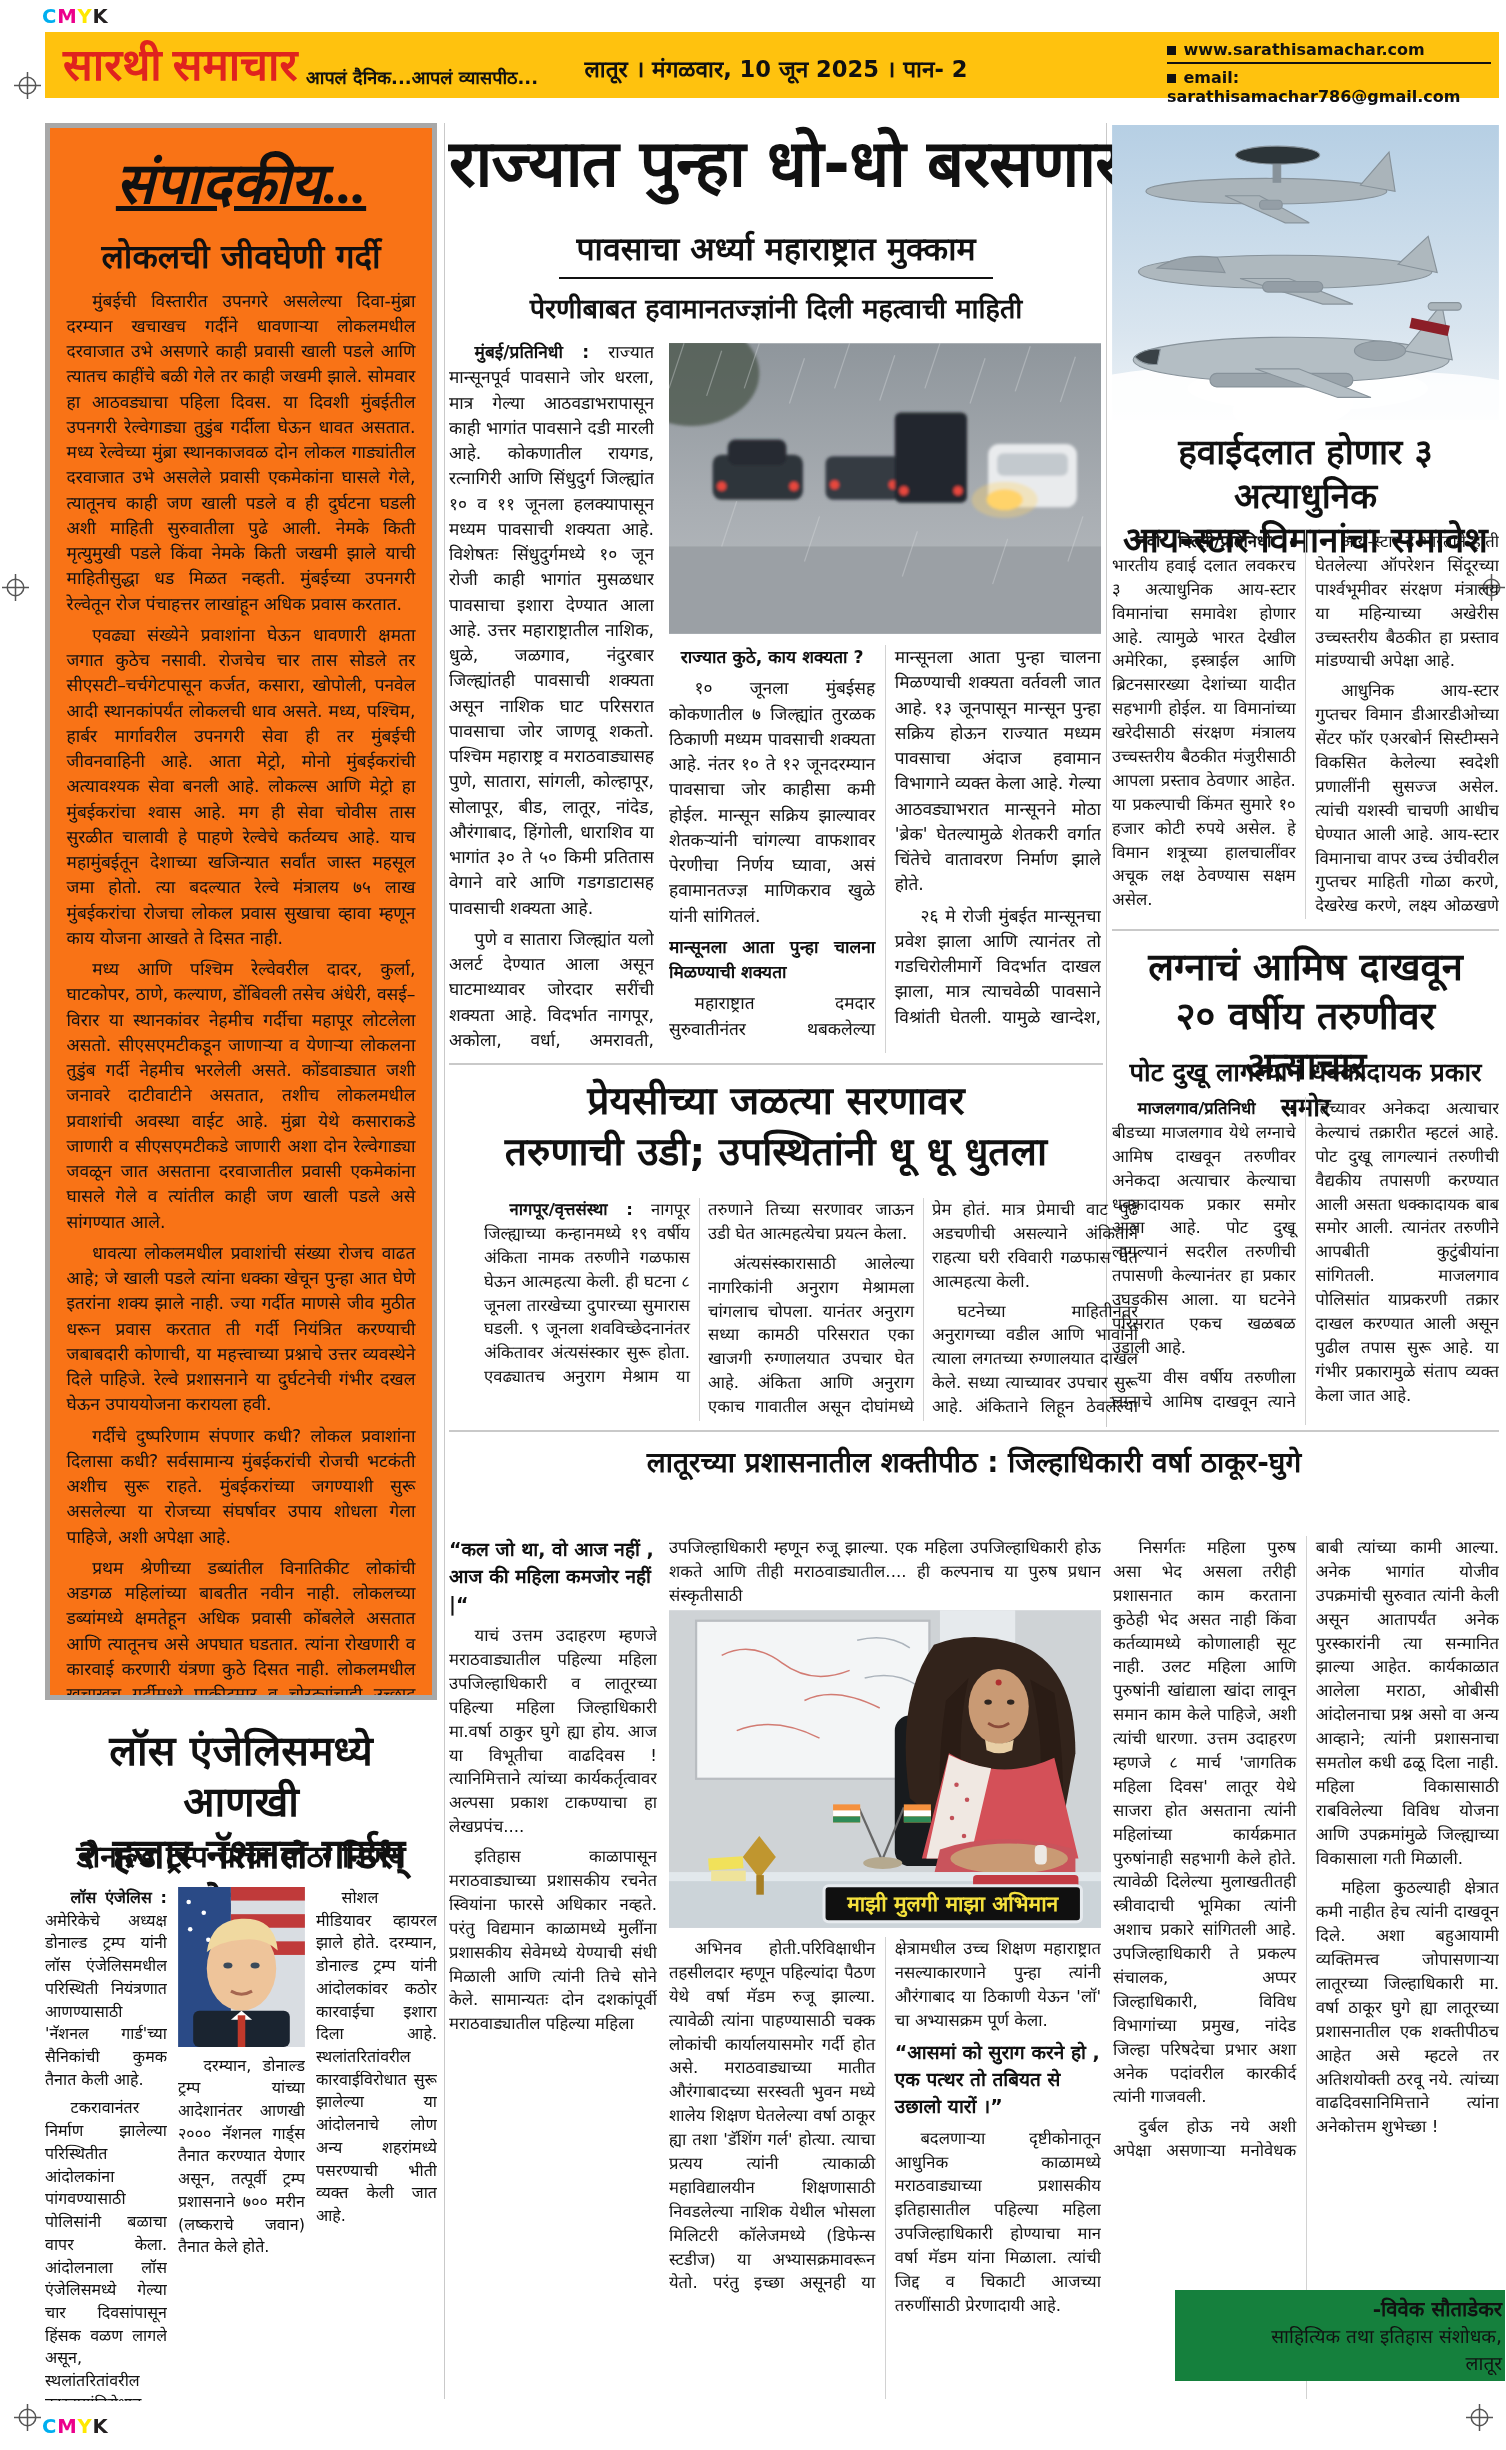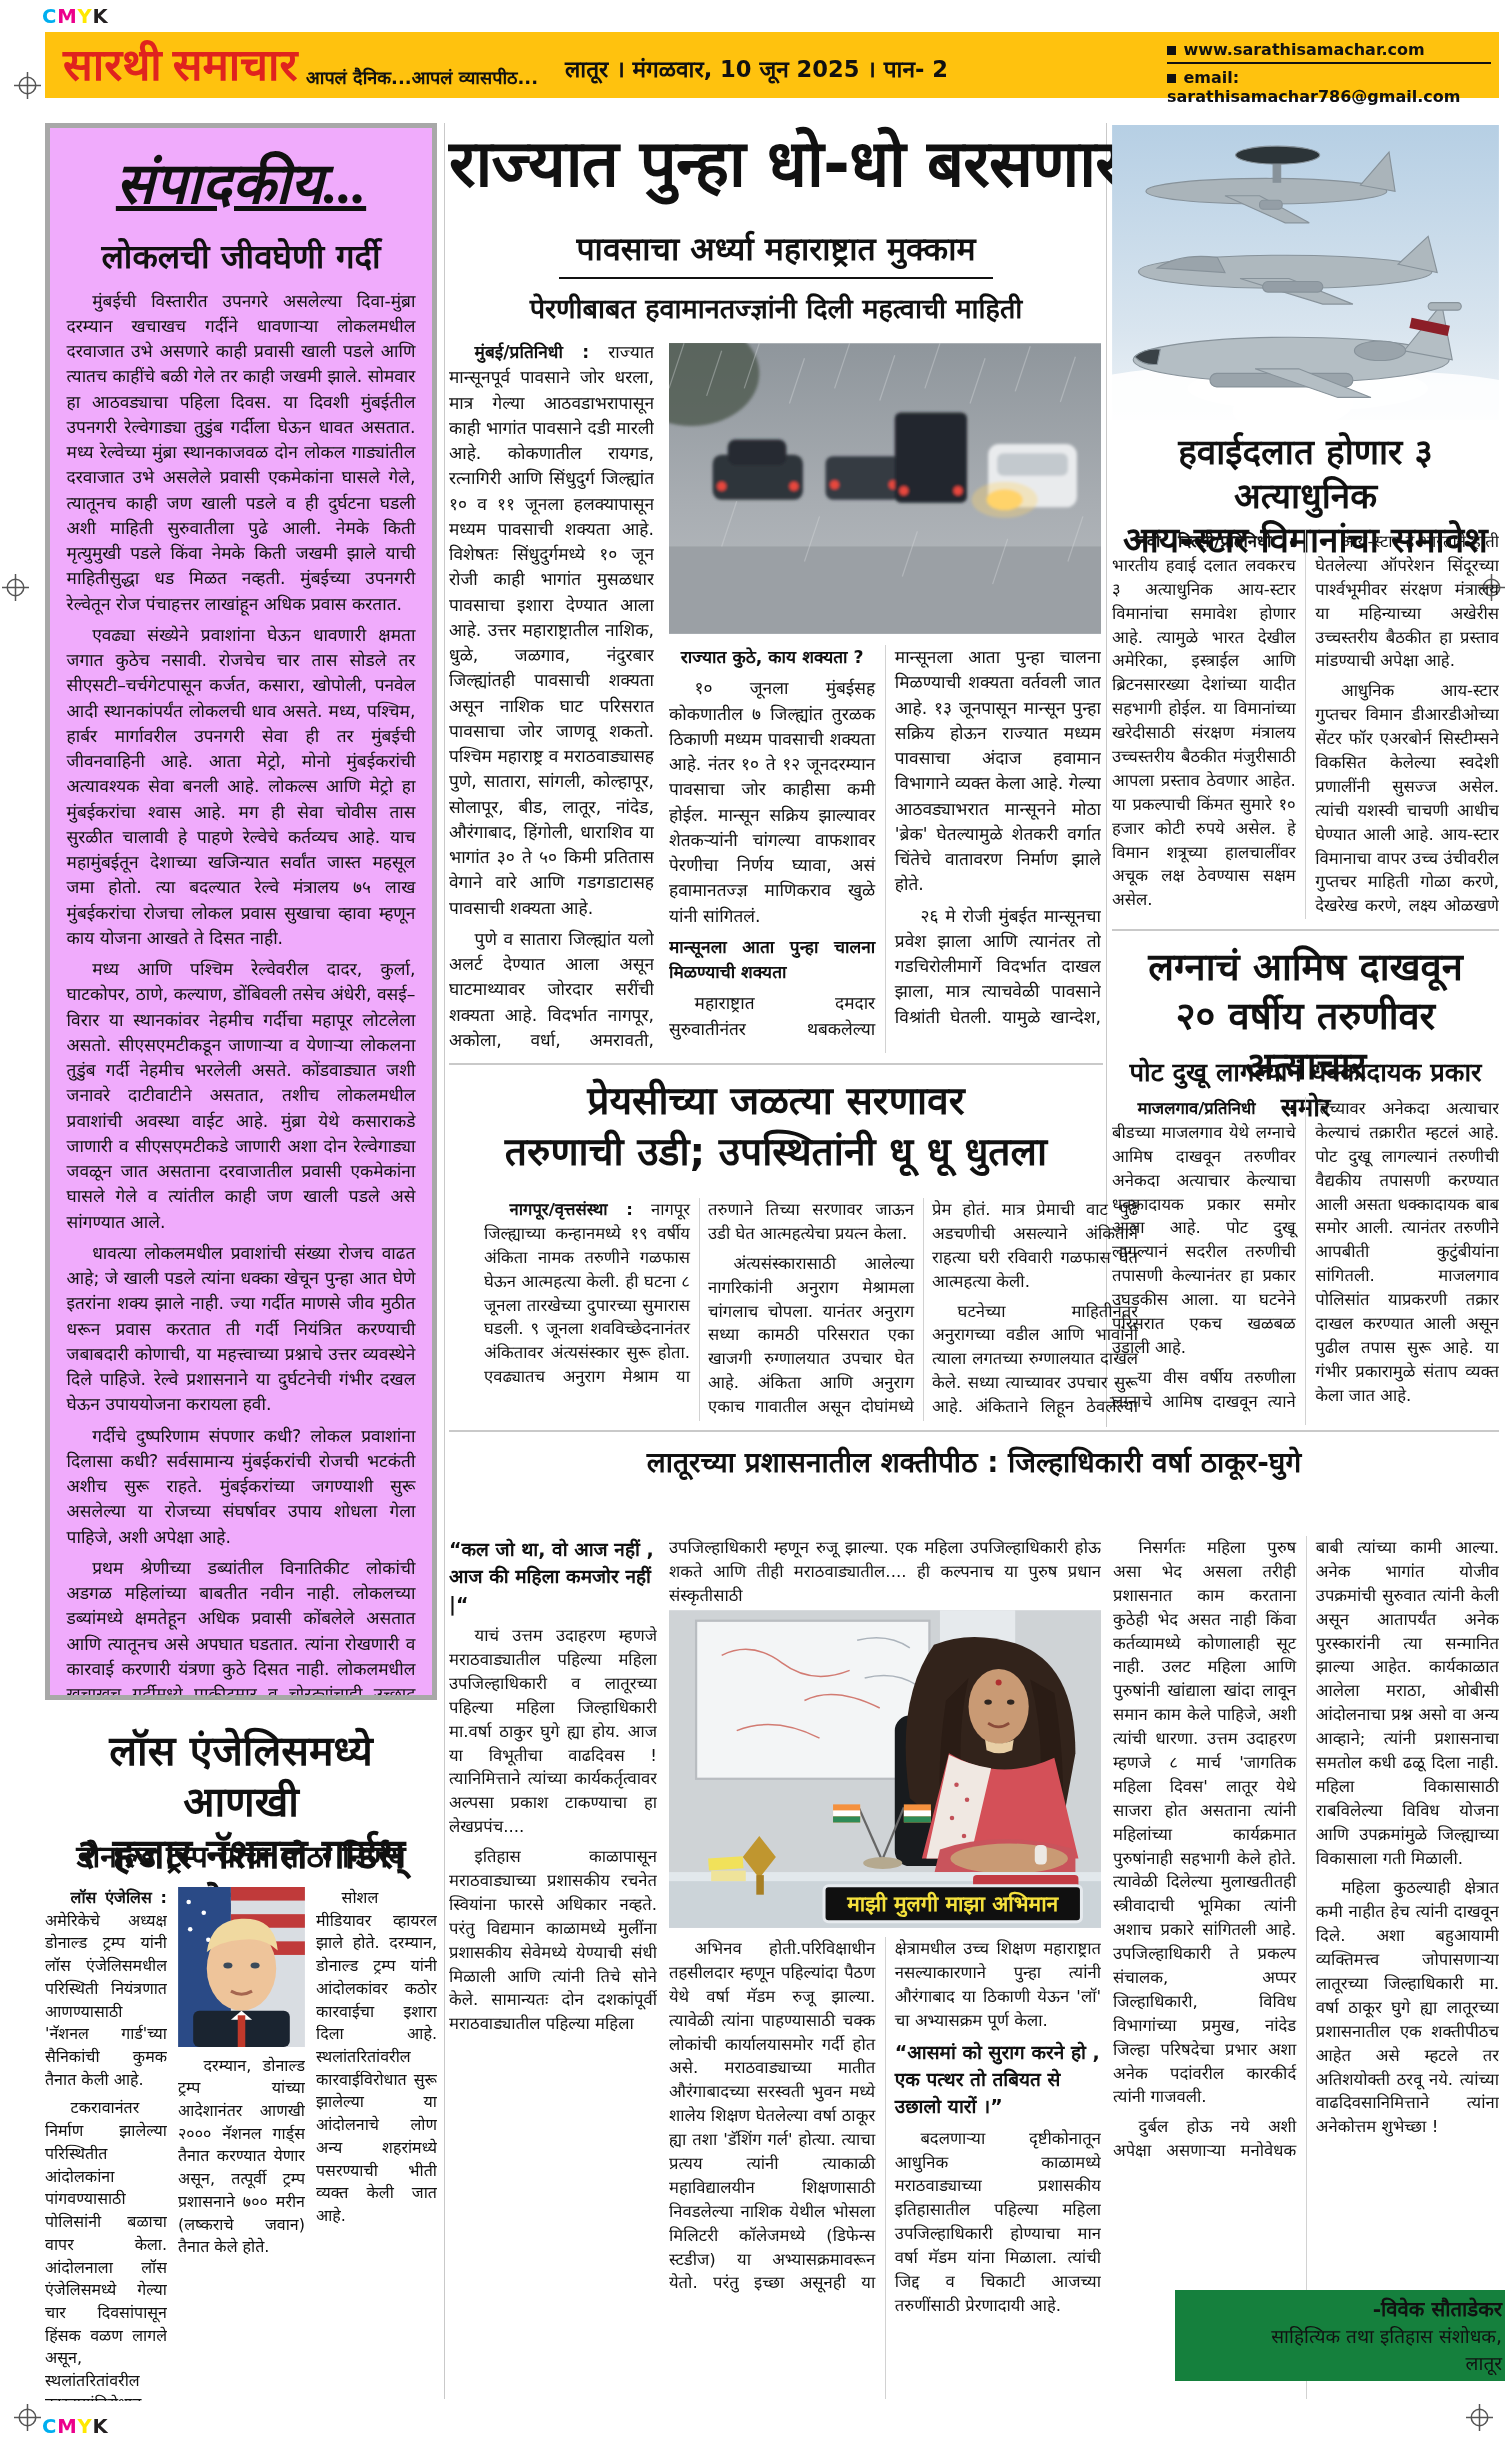--- a/index.html
+++ b/index.html
@@ -4,21 +4,21 @@
 <style>
   html,body{margin:0;padding:0;background:#ffffff;}
   .page{position:relative;width:1506px;height:2450px;background:#ffffff;overflow:hidden;
         font-family:"DejaVu Sans",sans-serif;color:#111;}
   .abs{position:absolute;}
   .clip{overflow:hidden;}
   
   .band{background:#ffc20e;}
   .masthead-title{font-family:"Liberation Serif",serif;font-weight:bold;color:#e0231e;font-size:44px;line-height:1;}
   .masthead-tag{font-size:18px;font-weight:bold;color:#111;}
-  .masthead-date{font-size:22.6px;font-weight:bold;color:#111;}
+  .masthead-date{font-size:22.6px;font-weight:bold;color:#111;text-align:center;}
   .masthead-contact{font-size:16px;font-weight:bold;color:#111;}
   .sq{display:inline-block;width:9px;height:9px;background:#111;margin-right:7.5px;}
   .cmyk span{font-size:19.6px;font-weight:bold;letter-spacing:0.8px;}
   .c-c{color:#00aeef}.c-m{color:#ec008c}.c-y{color:#ffe800}.c-k{color:#231f20}
   
   .regmark svg{display:block}
   
   .body-t{font-size:17.3px;line-height:1.46;text-align:justify;}
   .body-s{font-size:16.6px;line-height:1.44;text-align:justify;}
   .body-xs{font-size:16px;line-height:1.42;text-align:justify;}
@@ -33,21 +33,21 @@
   .h-sub{font-size:32px;font-weight:bold;text-align:center;}
   .h-deck{font-size:27px;font-weight:bold;text-align:center;}
   .h-air{font-size:35px;font-weight:900;text-align:center;line-height:1.25;}
   .h-pyre{font-size:39px;font-weight:900;text-align:center;line-height:1.3;}
   .h-assault{font-size:38px;font-weight:900;text-align:center;line-height:1.3;}
   .h-assault-sub{font-size:25.6px;font-weight:bold;text-align:center;}
   .h-trump{font-size:41px;font-weight:900;text-align:center;line-height:1.25;}
   .h-trump-sub{font-size:30px;font-weight:bold;text-align:center;}
   .h-collector{font-size:28px;font-weight:900;text-align:center;white-space:nowrap;}
   
-  .edit-box{border:5.3px solid #a8a8a8;box-sizing:border-box;padding:10.5px 16.6px;background:#f0abfc;}
+  .edit-box{border:5.3px solid #a8a8a8;box-sizing:border-box;padding:10.5px 16.6px;background:#f97316;}
   .edit-head{font-family:"Liberation Serif",serif;font-size:57px;font-weight:bold;font-style:italic;
              text-align:center;text-decoration:underline;margin:3px 0 13.6px;}
   .edit-title{font-size:33px;font-weight:bold;text-align:center;margin:0 0 10.5px;}
   .rule-h{background:#111;}
   .rule-grey{background:#c9c9c9;}
   .preline{white-space:pre-line;}
   .quote{font-weight:bold;font-size:19px;text-indent:0 !important;text-align:left;}
   .sig{font-size:19px;text-align:right;background:#15803d;line-height:1.4;}
   .sig .sig-name{font-weight:bold;font-size:20.3px;}
   .photo-frame{display:block;}

